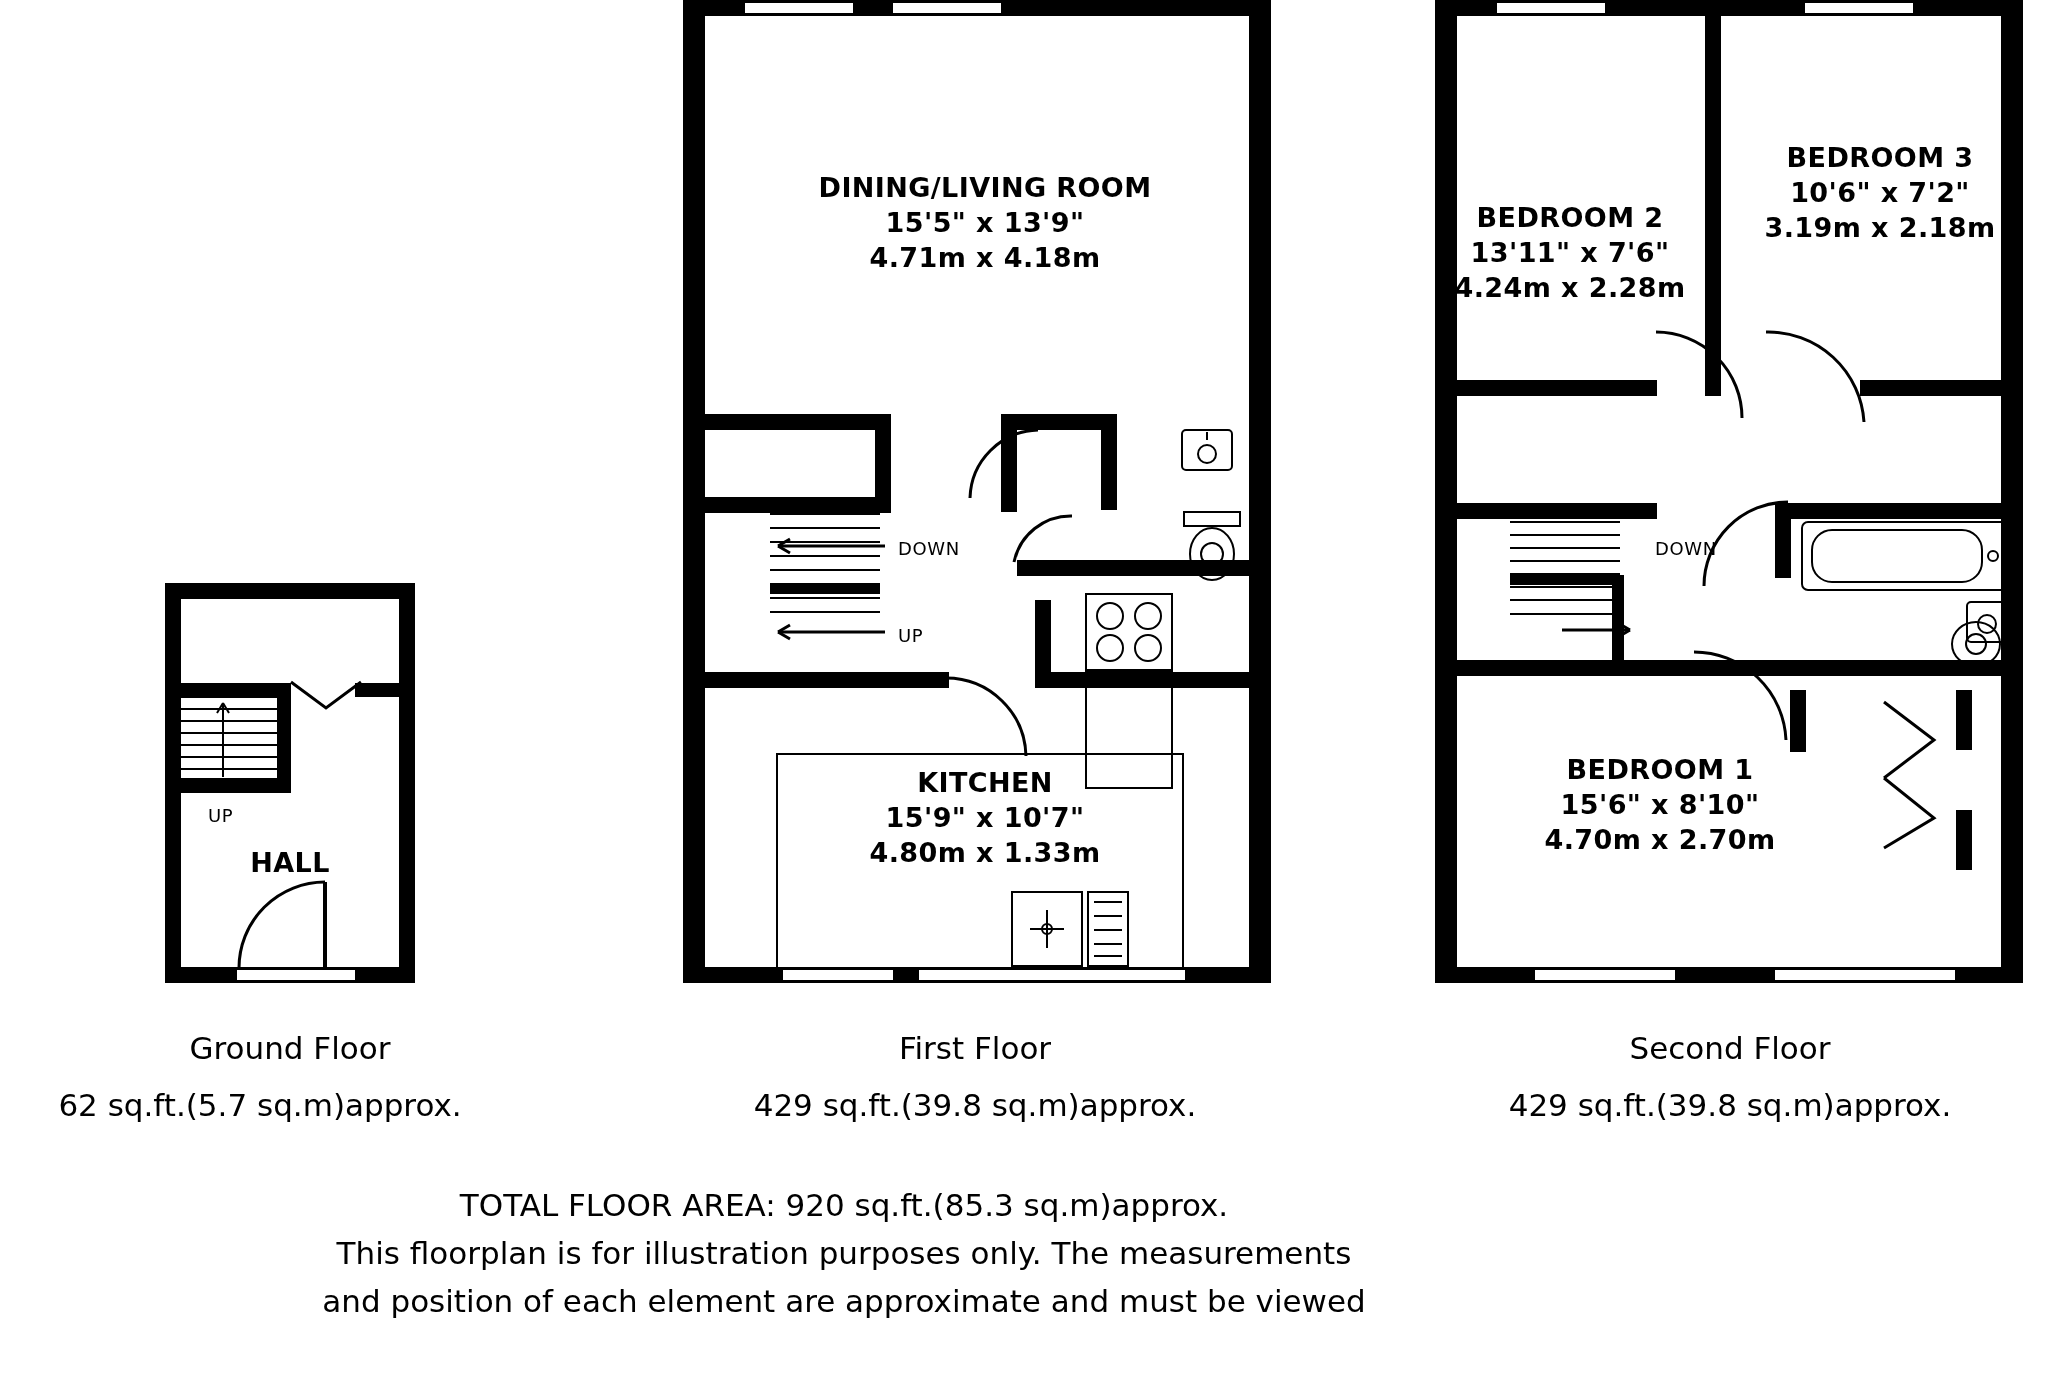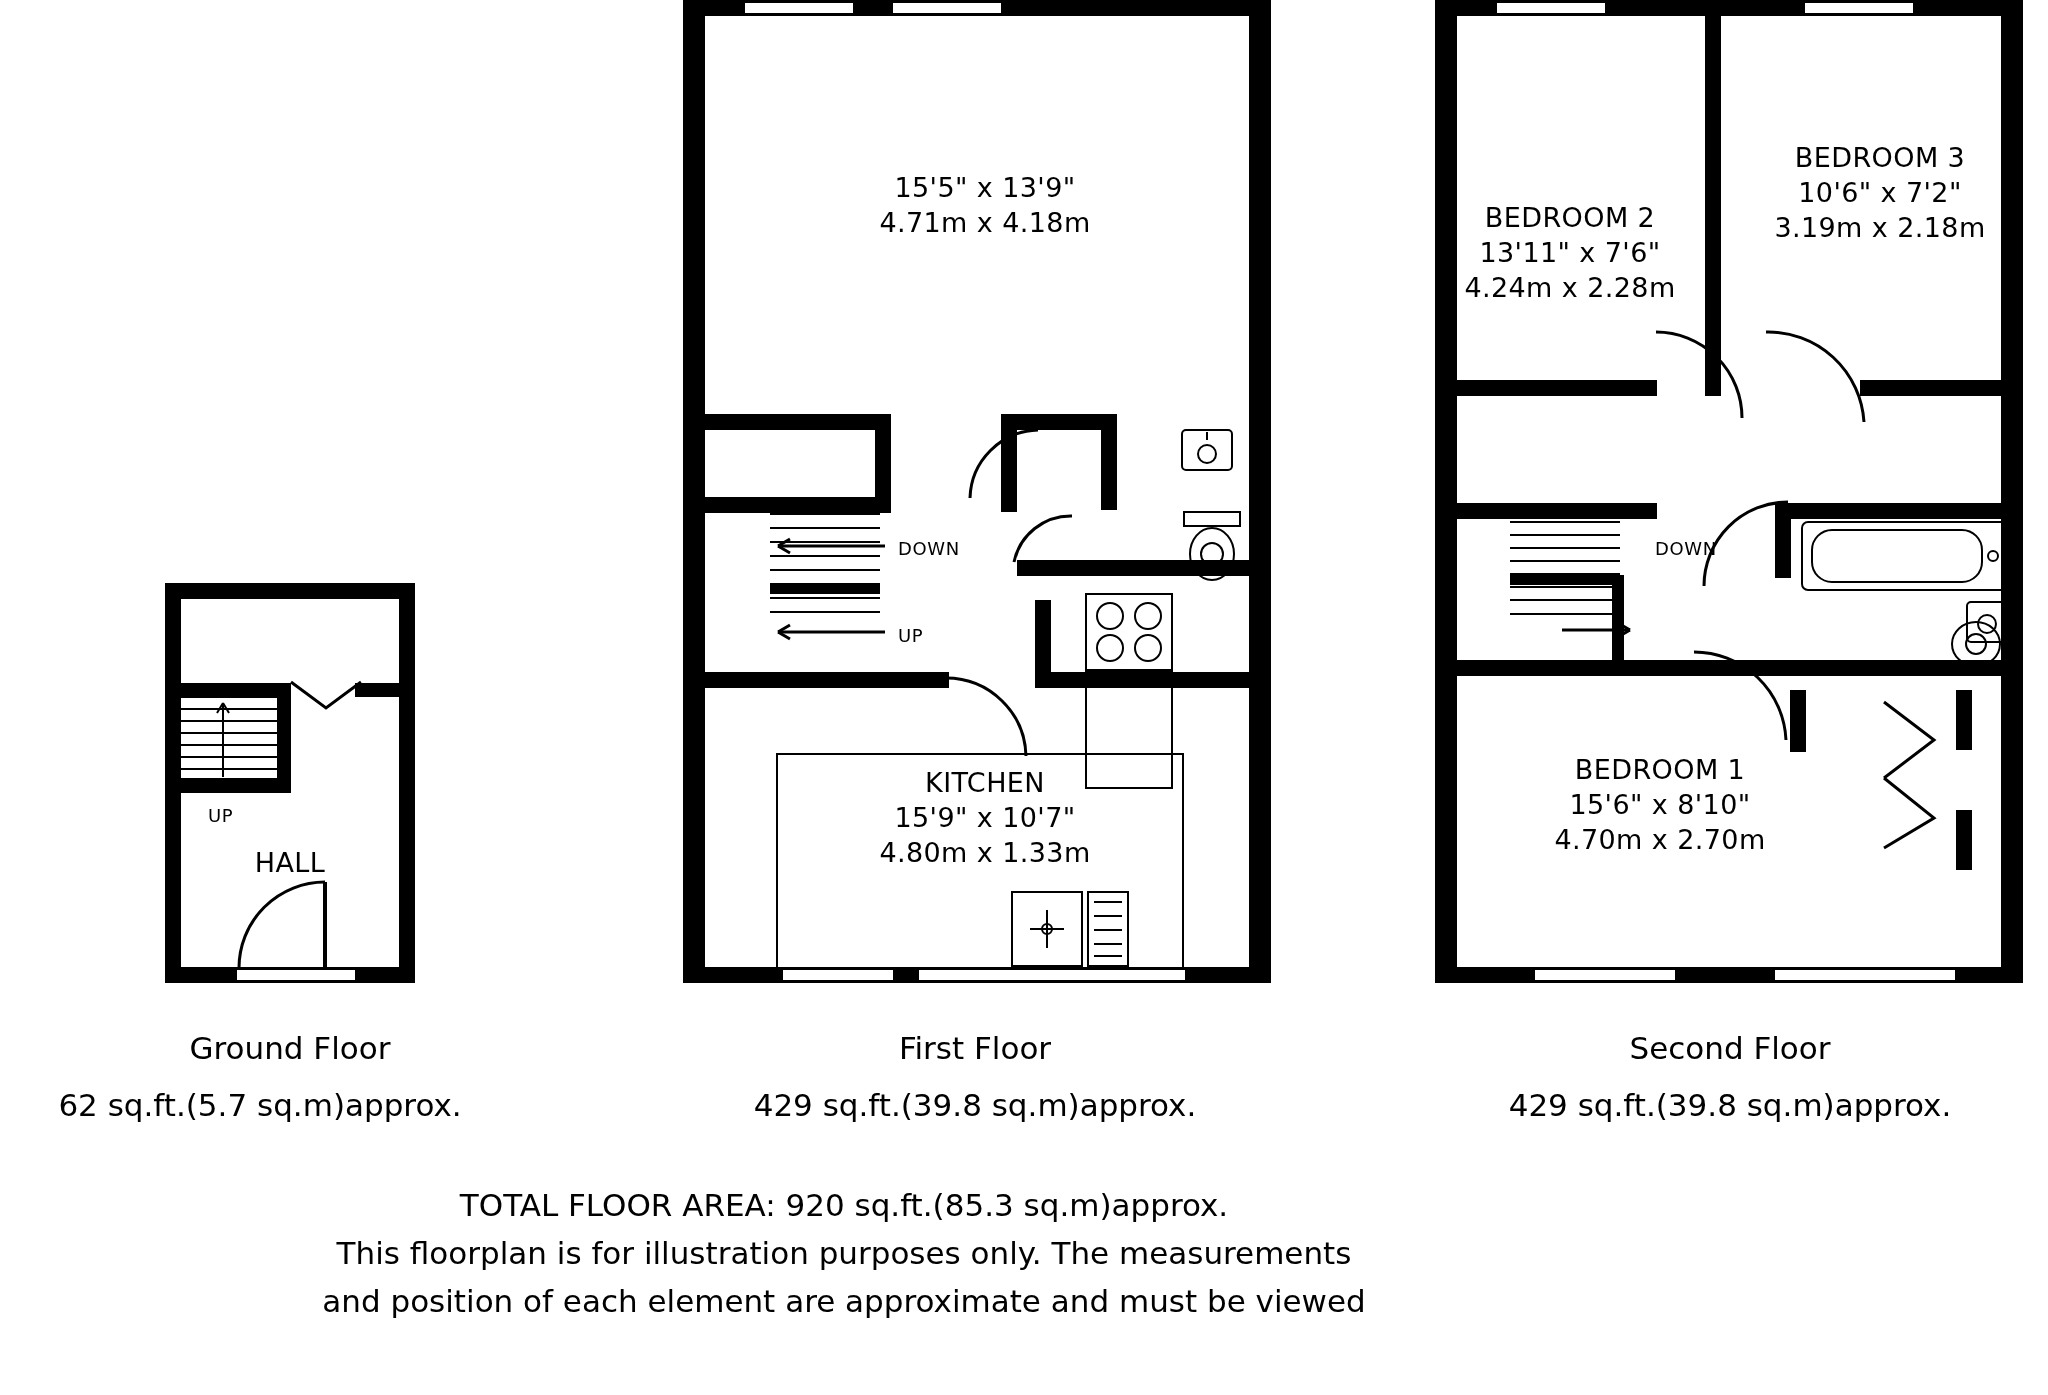--- a/index.html
+++ b/index.html
@@ -33,20 +33,21 @@
     border-bottom: 3px solid #000;
     box-sizing: border-box;
   }
   .room-label {
     position: absolute;
     text-align: center;
     line-height: 1.30;
     white-space: nowrap;
     font-size: 27px;
     letter-spacing: .4px;
+    font-weight: bold;
   }
   .room-label .nm { display:block; }
   .room-label .d1 { display:block; }
   .room-label .d2 { display:block; }
   .tiny-label {
     position: absolute;
     font-size: 18px;
     letter-spacing: .6px;
     white-space: nowrap;
   }
@@ -230,20 +231,21 @@
         <line x1="84" y1="66" x2="112" y2="66"></line>
       </g>
       <g stroke="#000" stroke-width="2" fill="none">
         <line x1="37" y1="20" x2="37" y2="58"></line>
         <line x1="20" y1="39" x2="54" y2="39"></line>
         <circle cx="37" cy="39" r="5"></circle>
       </g>
     </svg>
 
     <div class="room-label" style="left:715px; top:170px; width:540px;">
+      <span class="nm">DINING/LIVING ROOM</span>
       <span class="d1">15'5" x 13'9"</span>
       <span class="d2">4.71m x 4.18m</span>
     </div>
     <div class="room-label" style="left:715px; top:765px; width:540px;">
       <span class="nm">KITCHEN</span>
       <span class="d1">15'9" x 10'7"</span>
       <span class="d2">4.80m x 1.33m</span>
     </div>
 
     <div class="floor-title" style="left:755px; top:1030px; width:440px;">First Floor</div>

